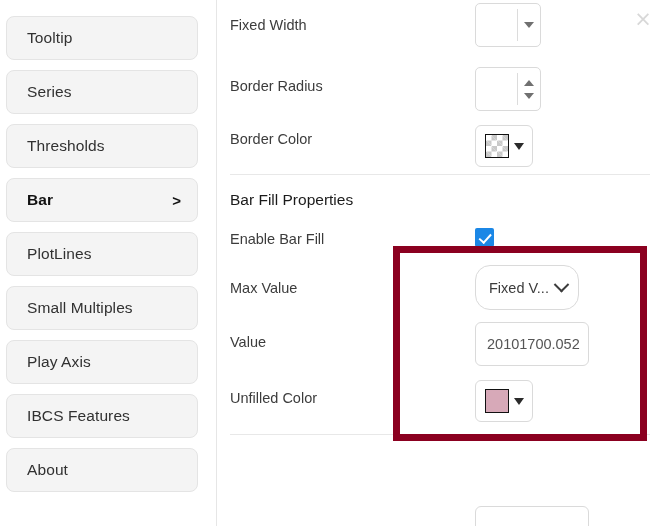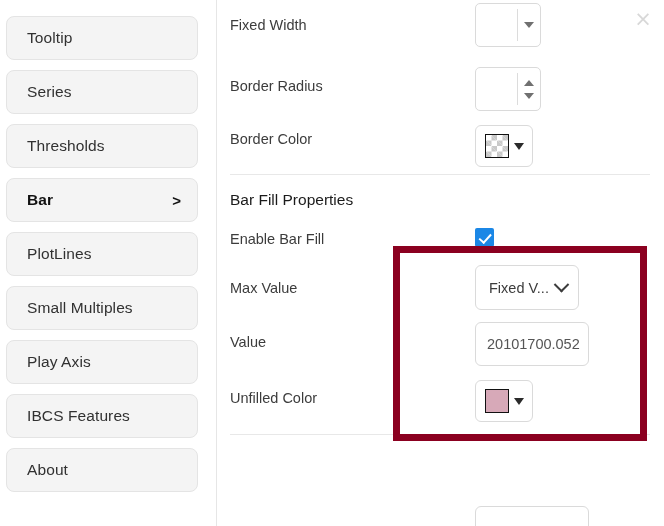--- a/index.html
+++ b/index.html
@@ -267,21 +267,21 @@
     border: solid #ffffff;
     border-width: 0 2.4px 2.4px 0;
     transform: rotate(42deg) translate(0px, -1px);
   }
 
   
   .sel-box {
     width: 104px;
     height: 45px;
     border: 1px solid #dadada;
-    border-radius: 6px;
+    border-radius: 15px;
     background: #ffffff;
     box-sizing: border-box;
     display: flex;
     align-items: center;
     padding: 0 11px 0 13px;
     cursor: pointer;
   }
   .sel-text {
     font-size: 14.5px;
     color: #3c3c3c;

